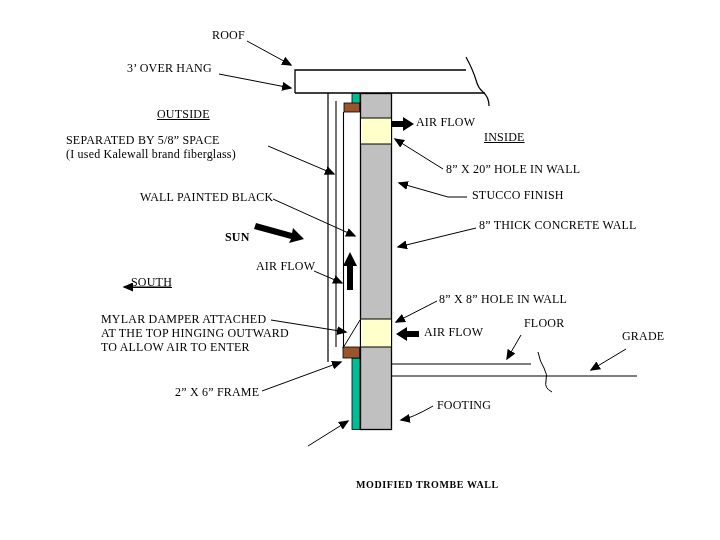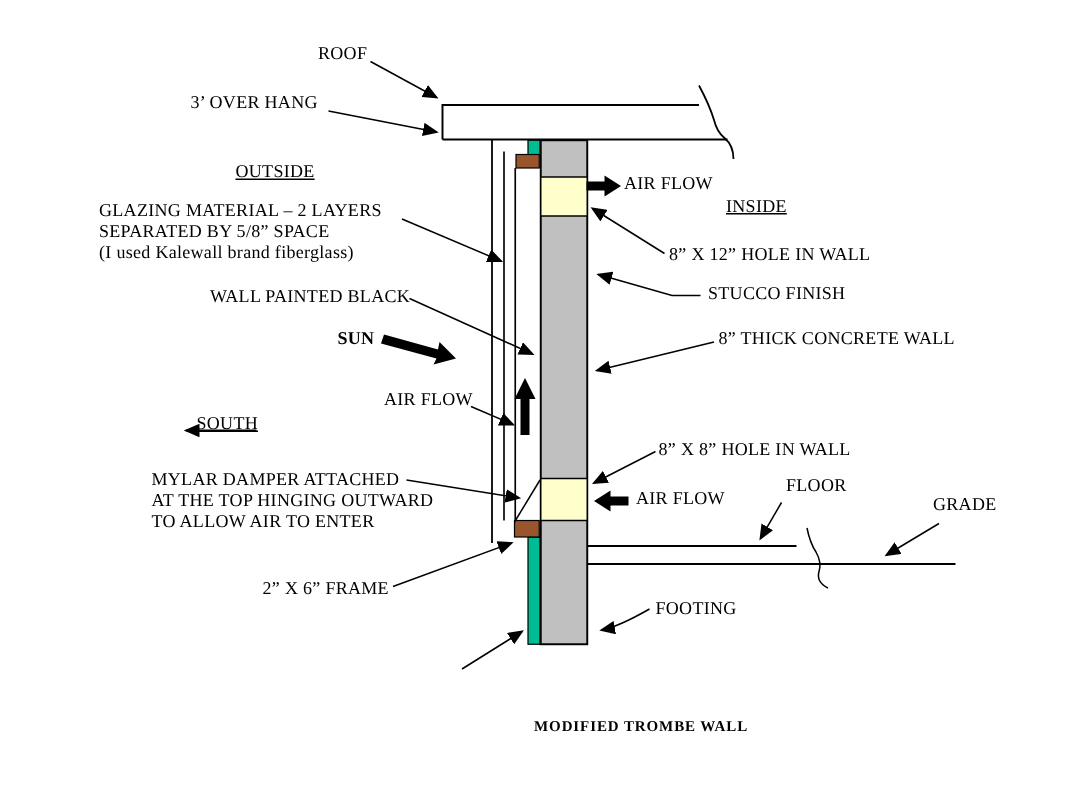--- a/index.html
+++ b/index.html
@@ -7,21 +7,21 @@
     position:relative;width:720px;height:540px;background:#ffffff;
     font-family:"Liberation Serif","DejaVu Serif",serif;color:#000;overflow:hidden;
   }
   #diagram-svg{position:absolute;left:0;top:0;}
   .lbl{
     position:absolute;font-size:12px;line-height:13px;white-space:nowrap;
     letter-spacing:0.2px;
   }
   .lbl .ln{line-height:14px;}
   .und{text-decoration:underline;}
-  .bold{font-weight:bold;}
+  .bold{font-weight:bold;margin-top:12px;}
   .title{font-size:10px;font-weight:bold;letter-spacing:0.6px;}
 </style>
 </head>
 <body>
 
 <div id="stage">
 
   <svg id="diagram-svg" width="720" height="540" viewBox="0 0 720 540">
     <defs>
       <marker id="ah" markerWidth="11" markerHeight="9" refX="9" refY="4.5" orient="auto" markerUnits="userSpaceOnUse">
@@ -76,42 +76,41 @@
     <line x1="521" y1="335" x2="507" y2="359" stroke="#000" stroke-width="1" marker-end="url(#ah)"></line>
     <line x1="626" y1="349" x2="591" y2="370" stroke="#000" stroke-width="1" marker-end="url(#ah)"></line>
     <path d="M433,406 Q412,418 401,420" fill="none" stroke="#000" stroke-width="1" marker-end="url(#ah)"></path>
   </svg>
 
   <div class="lbl" style="left:212px;top:29px">ROOF</div>
   <div class="lbl" style="left:127px;top:62px">3’ OVER HANG</div>
   <div class="lbl und" style="left:157px;top:108px">OUTSIDE</div>
 
   <div class="lbl" style="left:66px;top:133px">
-    <div class="ln">GLAZING MATERIAL – 2 LAYERS</div>
     <div class="ln">SEPARATED BY 5/8” SPACE</div>
     <div class="ln">(I used Kalewall brand fiberglass)</div>
   </div>
 
   <div class="lbl" style="left:140px;top:191px">WALL PAINTED BLACK</div>
   <div class="lbl bold" style="left:225px;top:219px">SUN</div>
   <div class="lbl" style="left:256px;top:260px">AIR FLOW</div>
   <div class="lbl und" style="left:131px;top:276px">SOUTH</div>
 
   <div class="lbl" style="left:101px;top:312px">
     <div class="ln">MYLAR DAMPER ATTACHED</div>
     <div class="ln">AT THE TOP HINGING OUTWARD</div>
     <div class="ln">TO ALLOW AIR TO ENTER</div>
   </div>
 
   <div class="lbl" style="left:175px;top:386px">2” X 6” FRAME</div>
 
 
   <div class="lbl" style="left:416px;top:116px">AIR FLOW</div>
   <div class="lbl und" style="left:484px;top:131px">INSIDE</div>
-  <div class="lbl" style="left:446px;top:163px">8” X 12” HOLE IN WALL</div>
+  <div class="lbl" style="left:446px;top:163px">8” X 20” HOLE IN WALL</div>
   <div class="lbl" style="left:472px;top:189px">STUCCO FINISH</div>
   <div class="lbl" style="left:479px;top:219px">8” THICK CONCRETE WALL</div>
   <div class="lbl" style="left:439px;top:293px">8” X 8” HOLE IN WALL</div>
   <div class="lbl" style="left:424px;top:326px">AIR FLOW</div>
   <div class="lbl" style="left:524px;top:317px">FLOOR</div>
   <div class="lbl" style="left:622px;top:330px">GRADE</div>
   <div class="lbl" style="left:437px;top:399px">FOOTING</div>
 
   <div class="lbl title" style="left:356px;top:478px">MODIFIED TROMBE WALL</div>
 </div>

